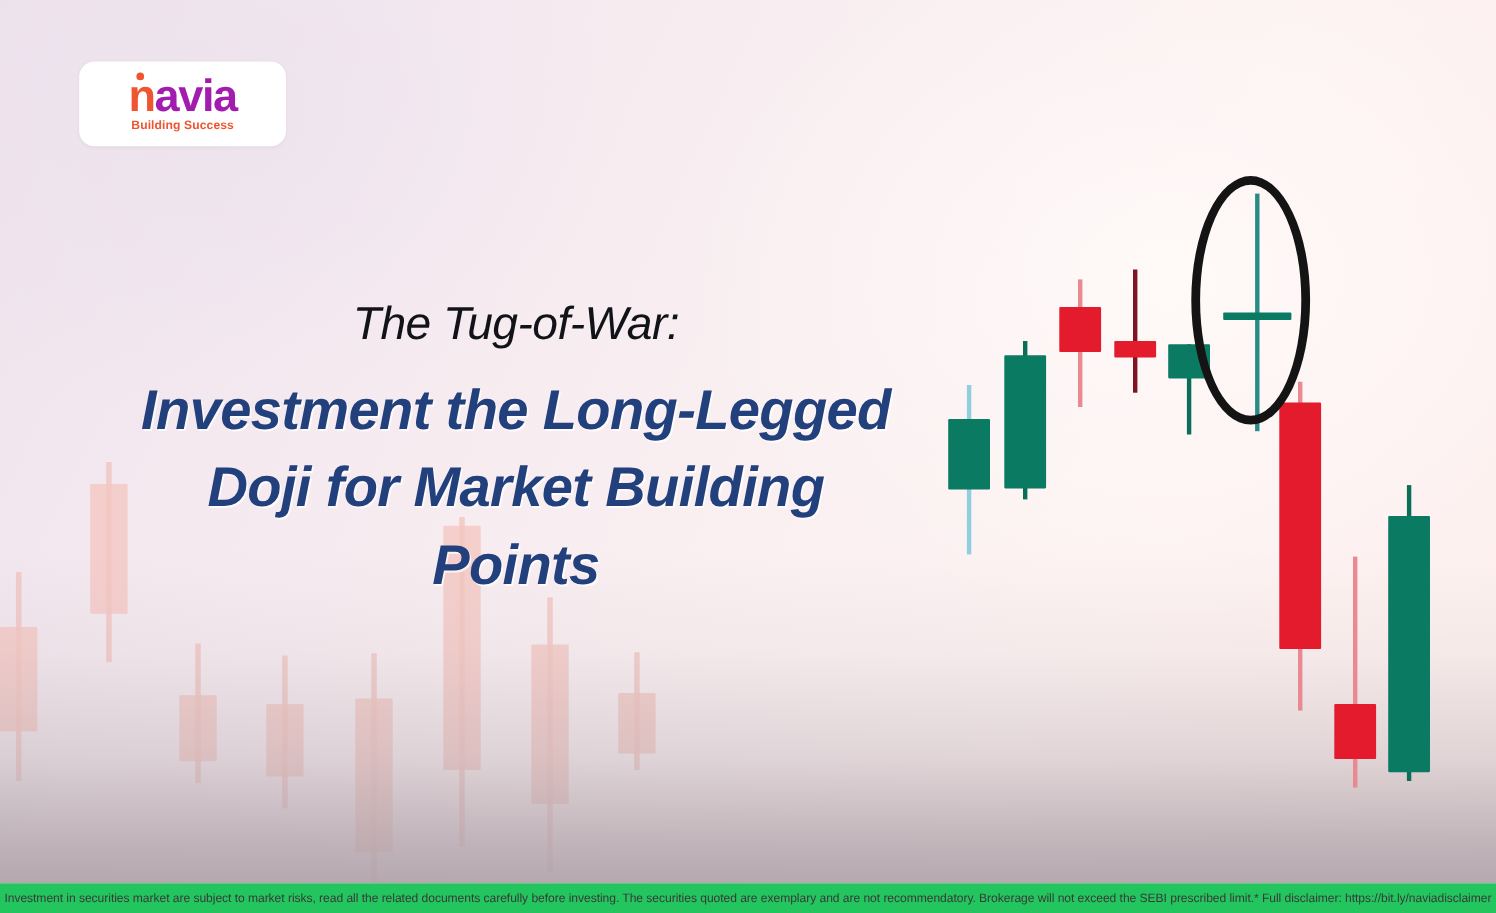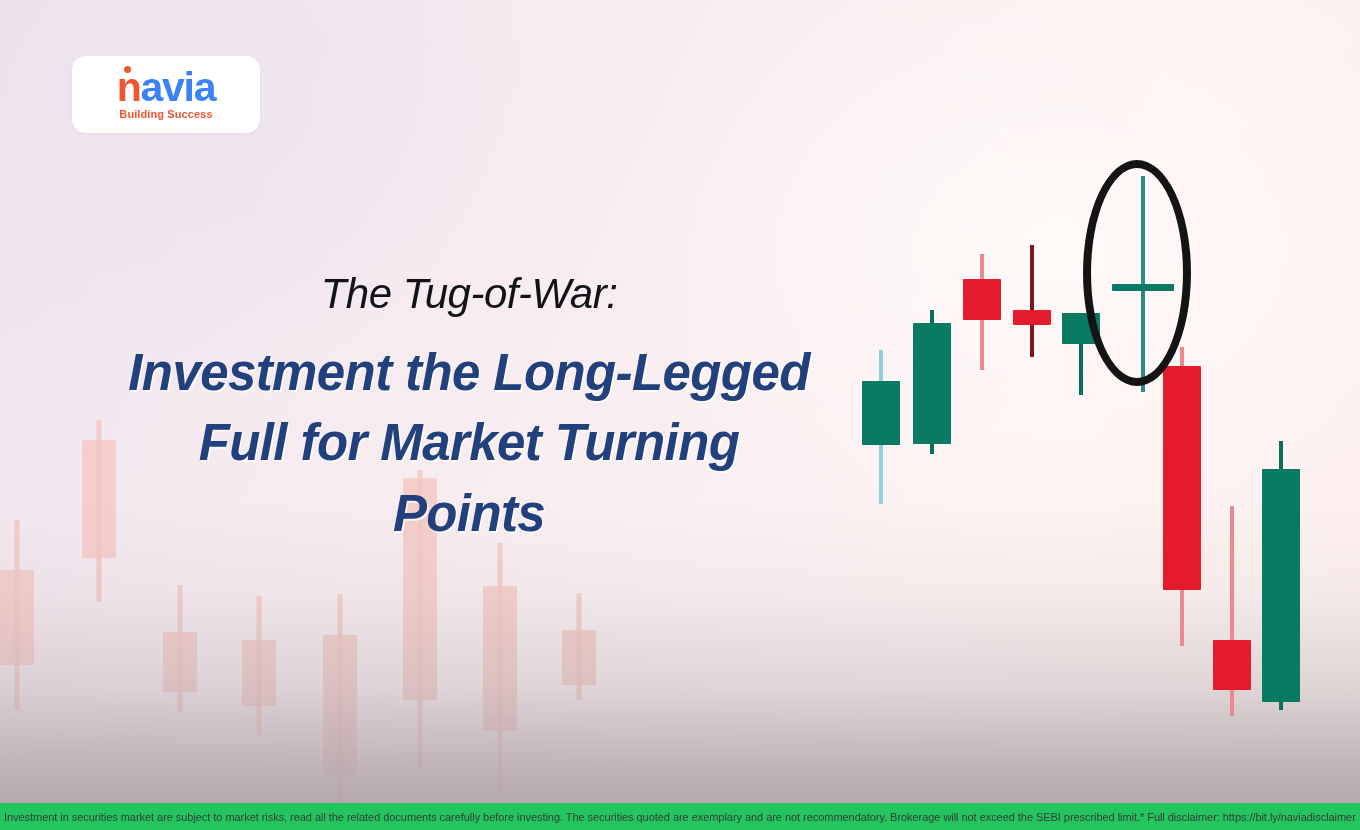--- a/index.html
+++ b/index.html
@@ -94,21 +94,21 @@
     font-size:41px; line-height:.92;
     font-weight:700; letter-spacing:-1.3px;
   }
   .logo-n-wrap { position:relative; display:inline-block; }
   .logo-n { color:#ef5530; font-weight:700; }
   .logo-dot {
     position:absolute; top:-3px; left:7px;
     width:7px; height:7px; border-radius:50%;
     background:#ef5530;
   }
-  .logo-avia { color:#3b82f6; font-weight:700; }
+  .logo-avia { color:#a21caf; font-weight:700; }
   .logo-tagline {
     margin-top:2px;
     color:#ef5530;
     font-size:11px; font-weight:700;
     letter-spacing:.1px;
   }
 
   
   .headline-block {
     position:absolute; left:54px; top:272px; width:830px;text-align:center;
@@ -241,21 +241,21 @@
       </span>
       <span class="logo-avia">avia</span>
     </div>
     <div class="logo-tagline">Building Success</div>
   </div>
 
   <div class="headline-block">
     <div class="eyebrow">The Tug-of-War:</div>
     <div class="headline">
       <div>Investment the Long-Legged</div>
-      <div>Full for Market Turning</div>
+      <div>Doji for Market Building</div>
       <div>Points</div>
     </div>
   </div>
 
   <div class="footer-bar">
     <div class="footer-text">Investment in securities market are subject to market risks, read all the related documents carefully before investing. The securities quoted are exemplary and are not recommendatory. Brokerage will not exceed the SEBI prescribed limit.* Full disclaimer: https://bit.ly/naviadisclaimer</div>
   </div>
 
 </div>
 

